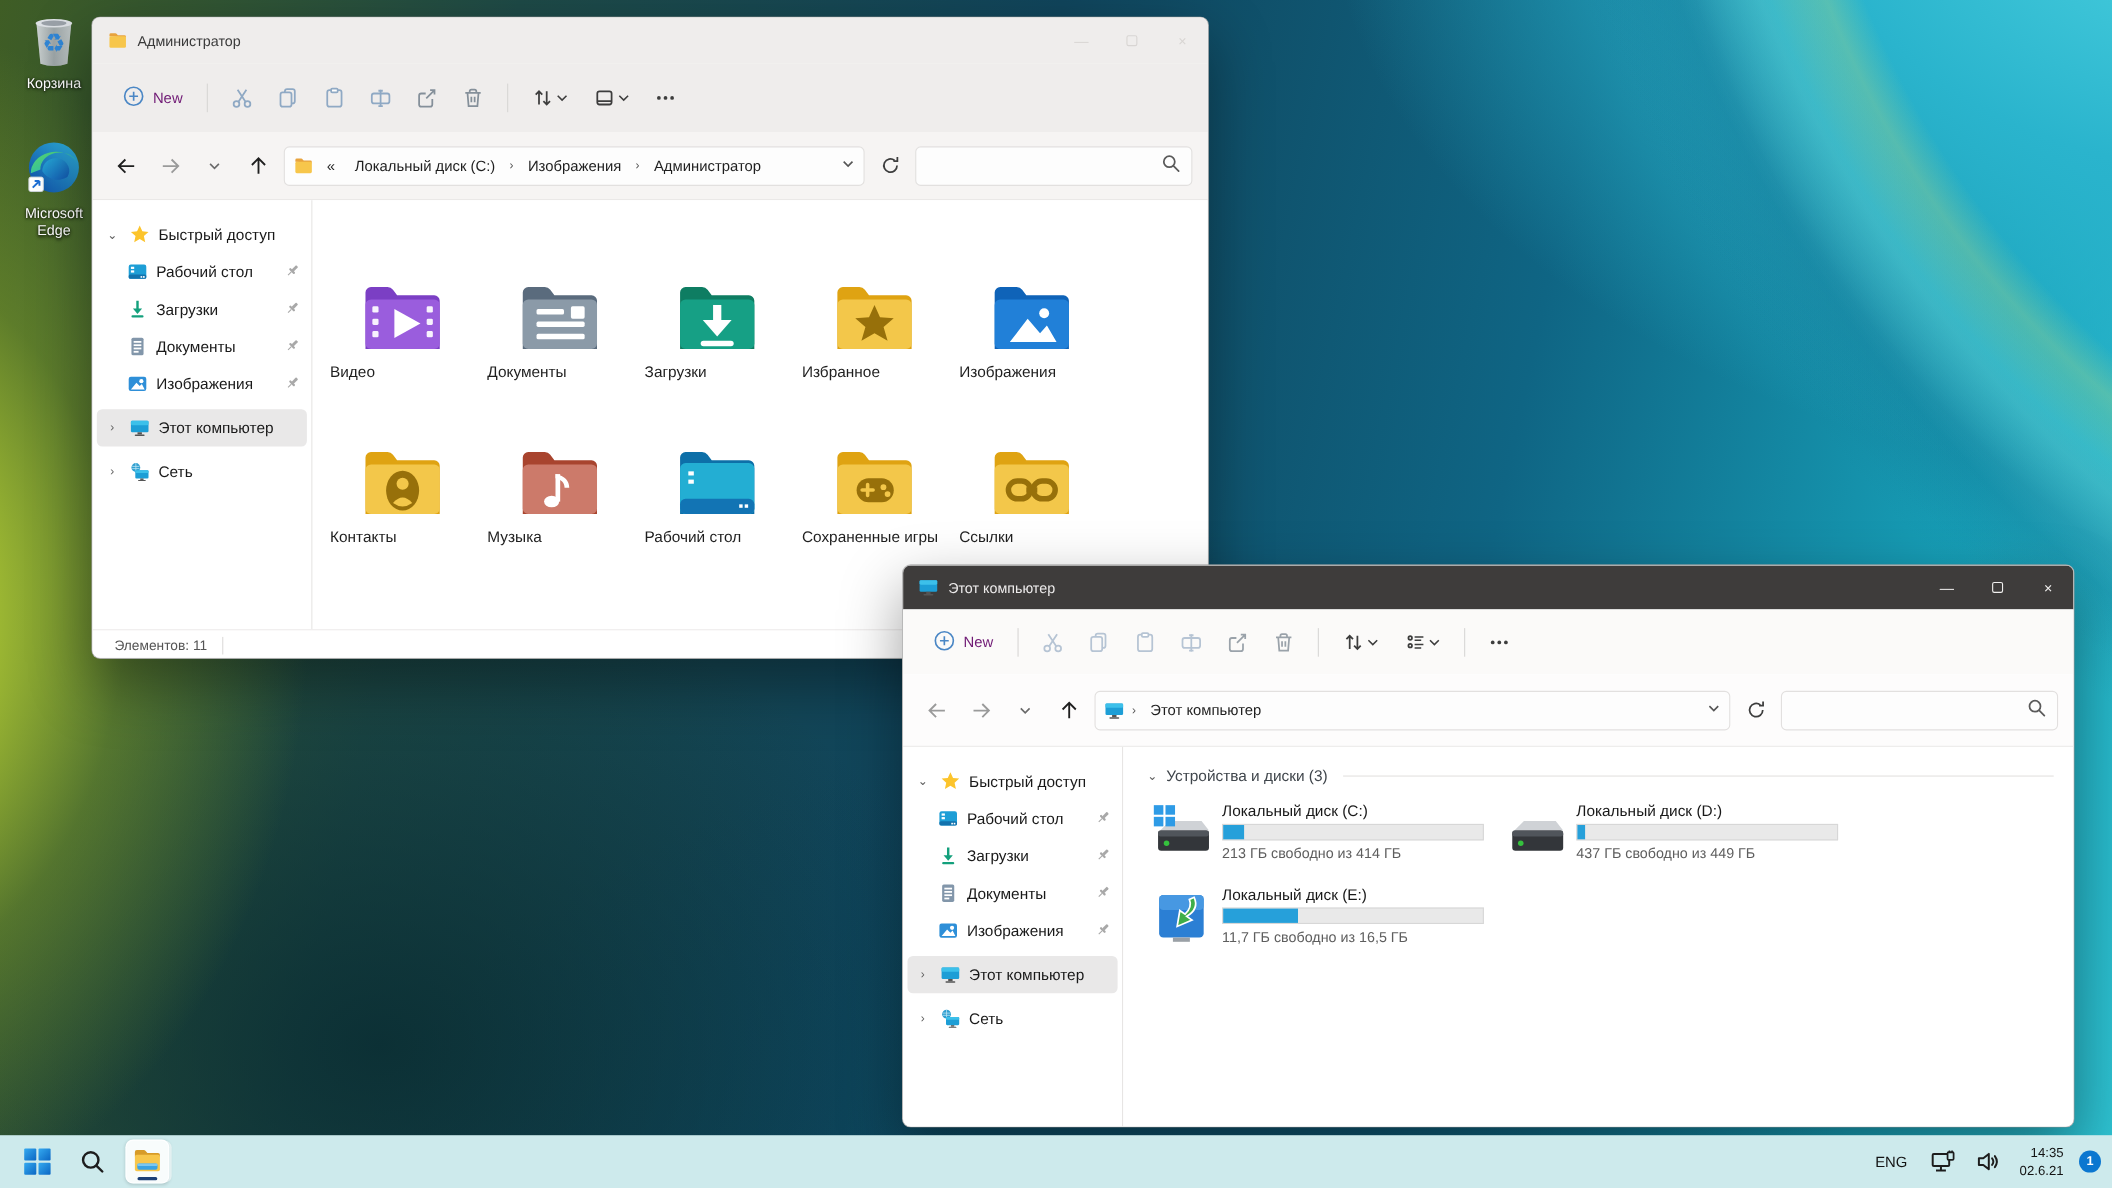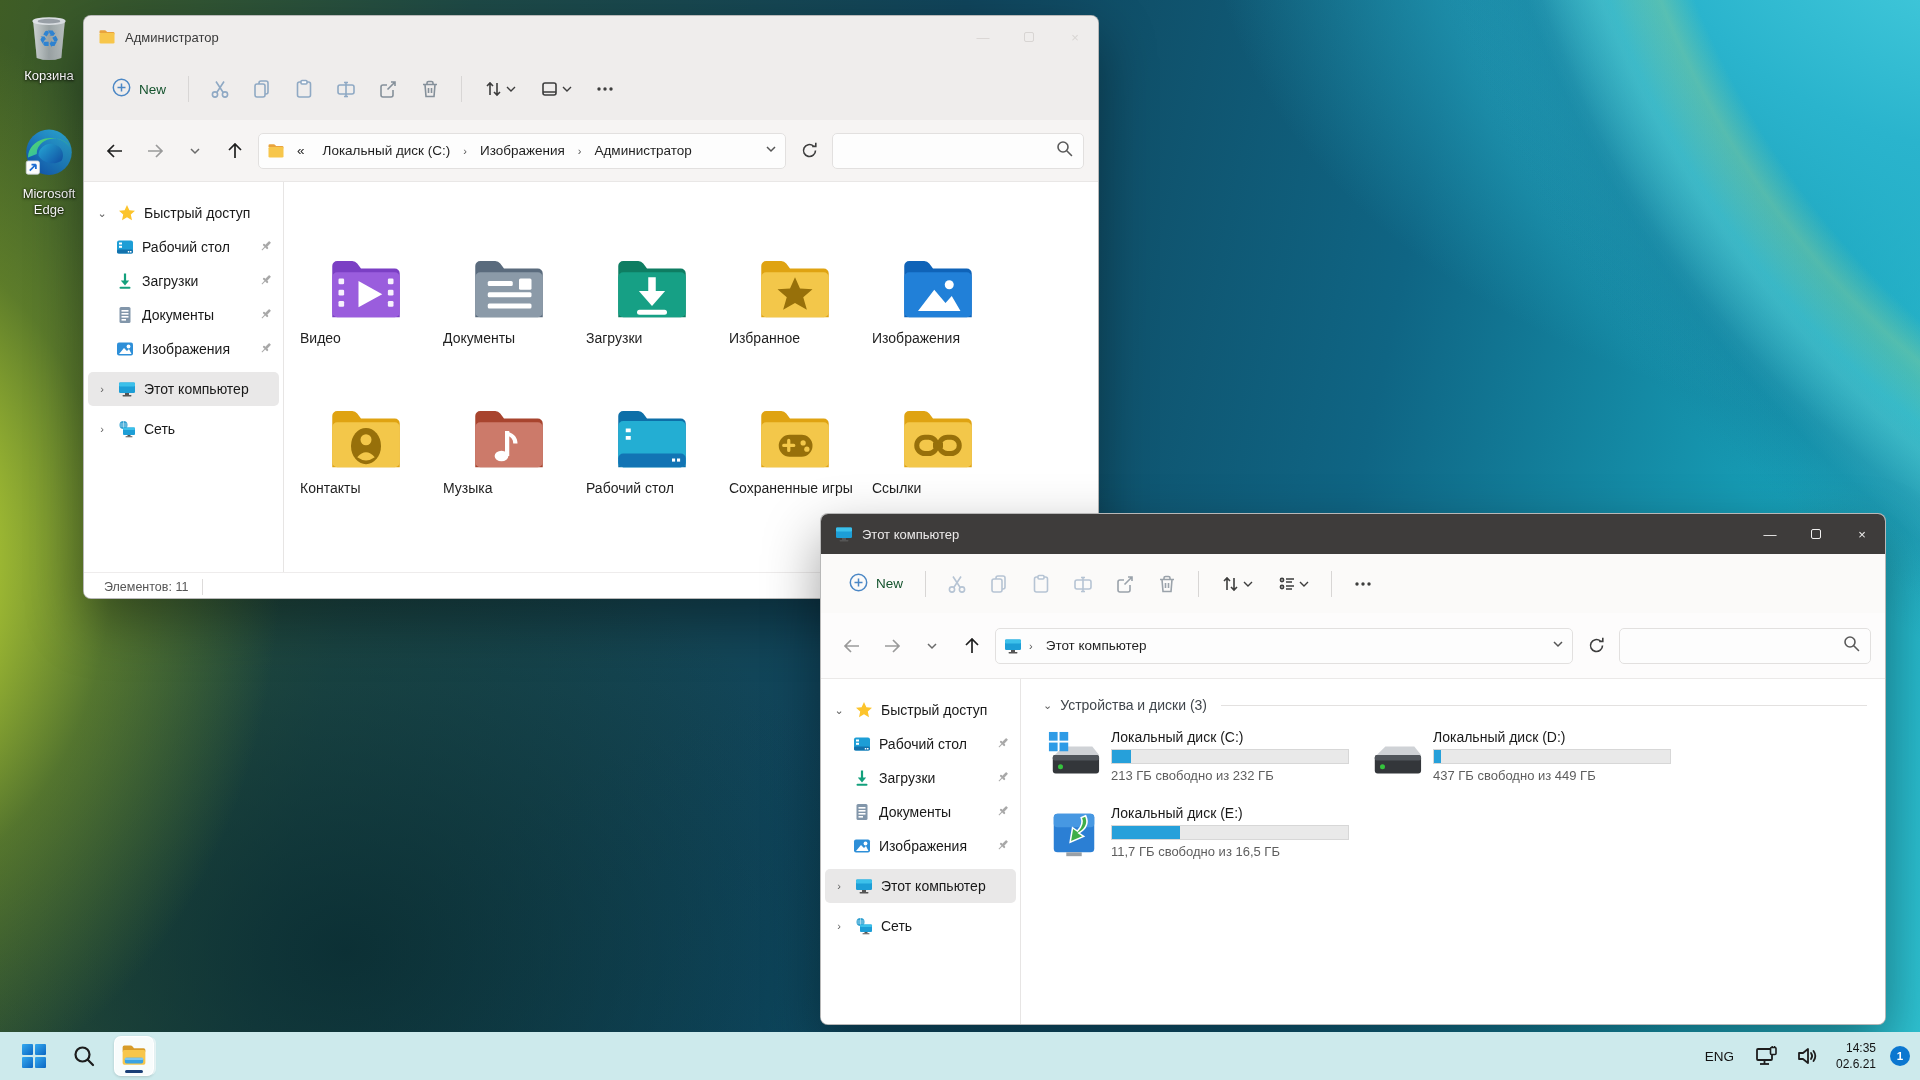--- a/index.html
+++ b/index.html
@@ -21,21 +21,21 @@
   .dicon .lbl{margin-top:4px;font-size:13px;color:#fff;line-height:16px;
     text-shadow:0 1px 3px rgba(0,0,0,.85),0 0 2px rgba(0,0,0,.6);}
   
   .xwin{position:absolute;background:#fff;border-radius:8px;border:1px solid rgba(0,0,0,.28);
     box-shadow:0 22px 55px rgba(0,0,0,.38);overflow:hidden;}
   .titlebar{display:flex;align-items:center;padding-left:14px;gap:9px;font-size:13px;}
   .cap{margin-left:auto;display:flex;align-self:stretch;}
   .capbtn{width:46px;display:flex;align-items:center;justify-content:center;font-size:13px;}
   .maxglyph{width:10px;height:10px;border:1px solid currentColor;border-radius:2px;display:block;}
   .toolbar{display:flex;align-items:center;padding:0 10px 0 18px;gap:4px;}
-  .tbtn{display:flex;align-items:center;gap:8px;padding:6px 10px;border-radius:5px;font-size:13.5px;color:#14532d;}
+  .tbtn{display:flex;align-items:center;gap:8px;padding:6px 10px;border-radius:5px;font-size:13.5px;color:#701a75;}
   .tico{width:38px;height:34px;display:flex;align-items:center;justify-content:center;border-radius:5px;}
   .tico svg{display:block;}
   .vsep{width:1px;height:26px;background:#d8d6d5;margin:0 8px;}
   .addr{display:flex;align-items:center;padding:0 14px;gap:6px;}
   .navico{width:34px;height:32px;display:flex;align-items:center;justify-content:center;border-radius:5px;color:#1f1f1f;}
   .crumbbox{flex:1;display:flex;align-items:center;height:36px;background:#fdfdfd;
     border:1px solid #e2e0df;border-radius:5px;padding:0 8px;gap:6px;font-size:13.5px;color:#1f1f1f;}
   .crumb{padding:3px 6px;border-radius:4px;white-space:nowrap;}
   .crumbsep{color:#555;font-size:11px;padding:0 1px;}
   .searchbox{width:252px;height:36px;background:#fdfdfd;border:1px solid #e2e0df;border-radius:5px;
@@ -807,21 +807,21 @@
                   <rect x="2" y="2" width="9" height="9" fill="#2e9be6"></rect>
                   <rect x="13" y="2" width="9" height="9" fill="#2e9be6"></rect>
                   <rect x="2" y="13" width="9" height="9" fill="#2e9be6"></rect>
                   <rect x="13" y="13" width="9" height="9" fill="#2e9be6"></rect>
                 </svg></div>
               <div>
                 <div class="dname">Локальный диск (C:)</div>
                 <div class="dbar">
                   <div class="dfill" style="width: 8%; background: rgb(38, 160, 218);"></div>
                 </div>
-                <div class="dfree">213 ГБ свободно из 232 ГБ</div>
+                <div class="dfree">213 ГБ свободно из 414 ГБ</div>
               </div>
             </div>
             <div class="drive">
               <div class="dico"><svg viewBox="0 0 56 58" width="54" height="58">
                   <path d="M8 26 L17 17 h30 l7 9 z" fill="#cfd2d6"></path>
                   <rect x="6" y="26" width="48" height="19" rx="3" fill="#33363a"></rect>
                   <rect x="6" y="26" width="48" height="5.5" rx="2" fill="#50555b"></rect>
                   <circle cx="14" cy="38" r="2.6" fill="#35c23d"></circle>
                 </svg></div>
               <div>

